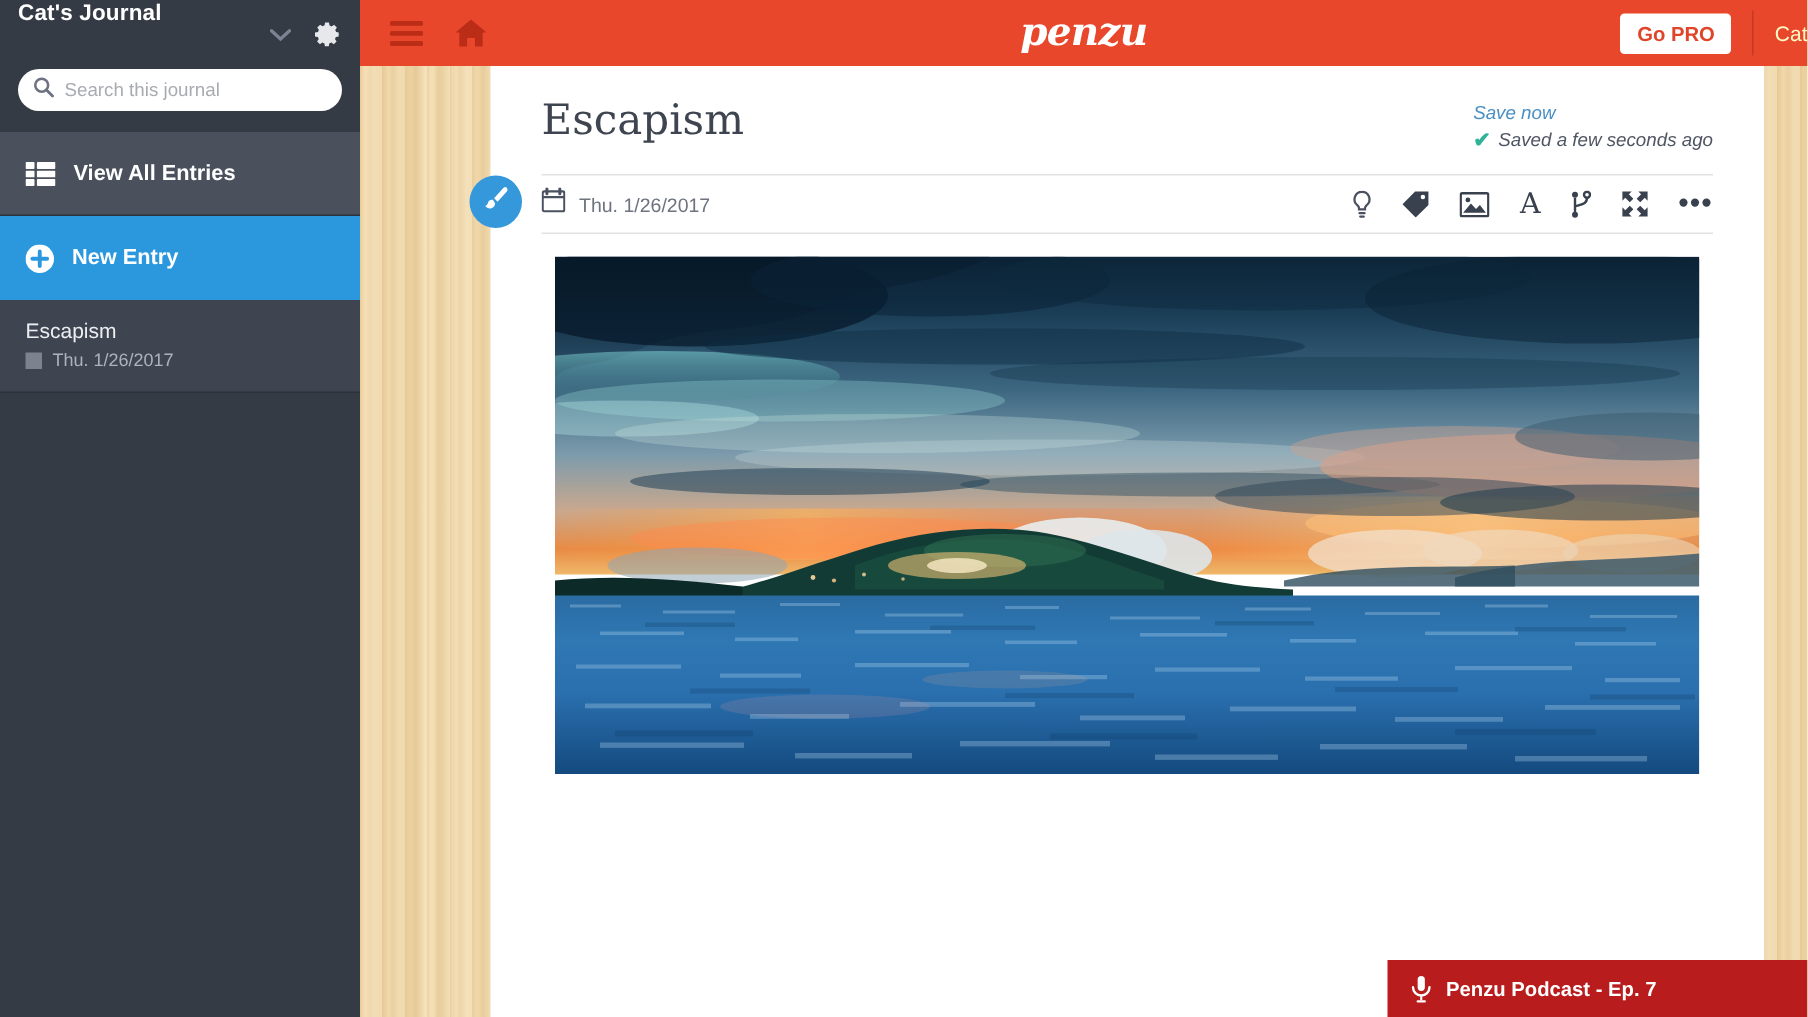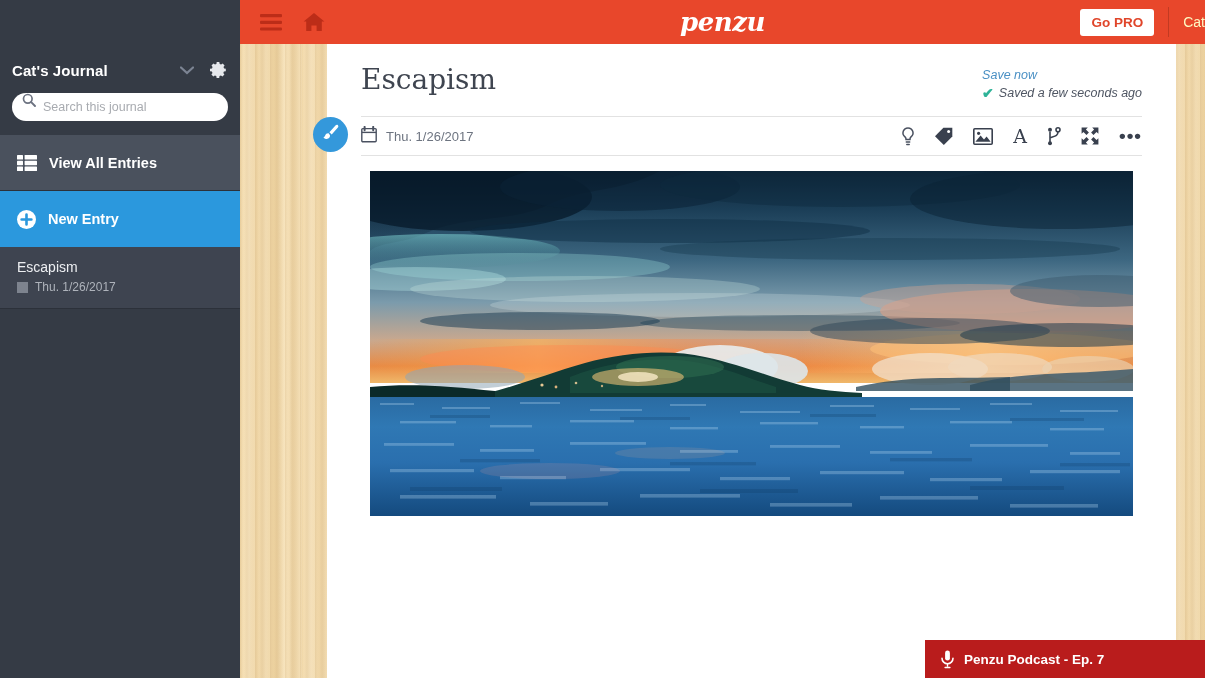--- a/index.html
+++ b/index.html
@@ -10,36 +10,36 @@
     position:relative;
   }
 
   
   #sidebar{
     position:absolute; left:0; top:0; width:240px; height:678px;
     background:#353b45;
     z-index:30;
   }
   .sb-head{
-    height:46px; display:flex; align-items:center; padding:0 12px;margin-top:47px;
+    height:46px; display:flex; padding:0 12px;
   }
   .sb-title{
     color:#ffffff; font-size:15px; font-weight:bold; letter-spacing:.1px;
     flex:1;
   }
   .sb-chev{
     color:#7c8493; font-size:13px; margin-right:14px; line-height:1;
     display:flex; align-items:center;
   }
   .gear{ display:flex; align-items:center; color:#e6e8ec; }
 
   .search-wrap{ padding:0 12px 14px 12px; }
   .search-box{
     height:28px; background:#ffffff; border-radius:14px;
-    display:flex; padding:0 10px;
+    display:flex; align-items:center; padding:0 10px;
   }
   .search-box svg{ flex:0 0 auto; }
   .search-input{
     border:0; outline:0; flex:1; margin-left:7px;
     font-family:"Liberation Sans", sans-serif; font-size:12.5px;
     color:#333; background:transparent;
   }
   .search-input::placeholder{ color:#a8abb0; }
 
   .sb-btn{

